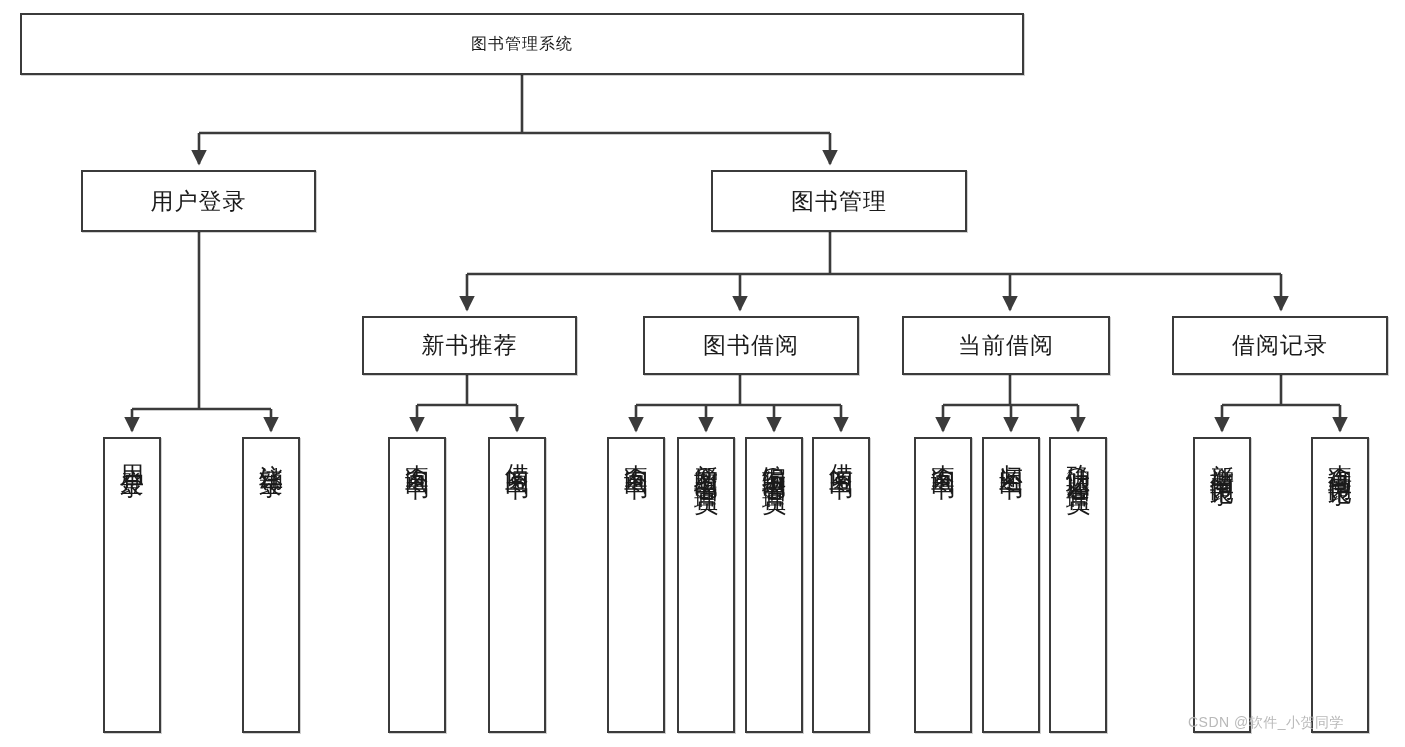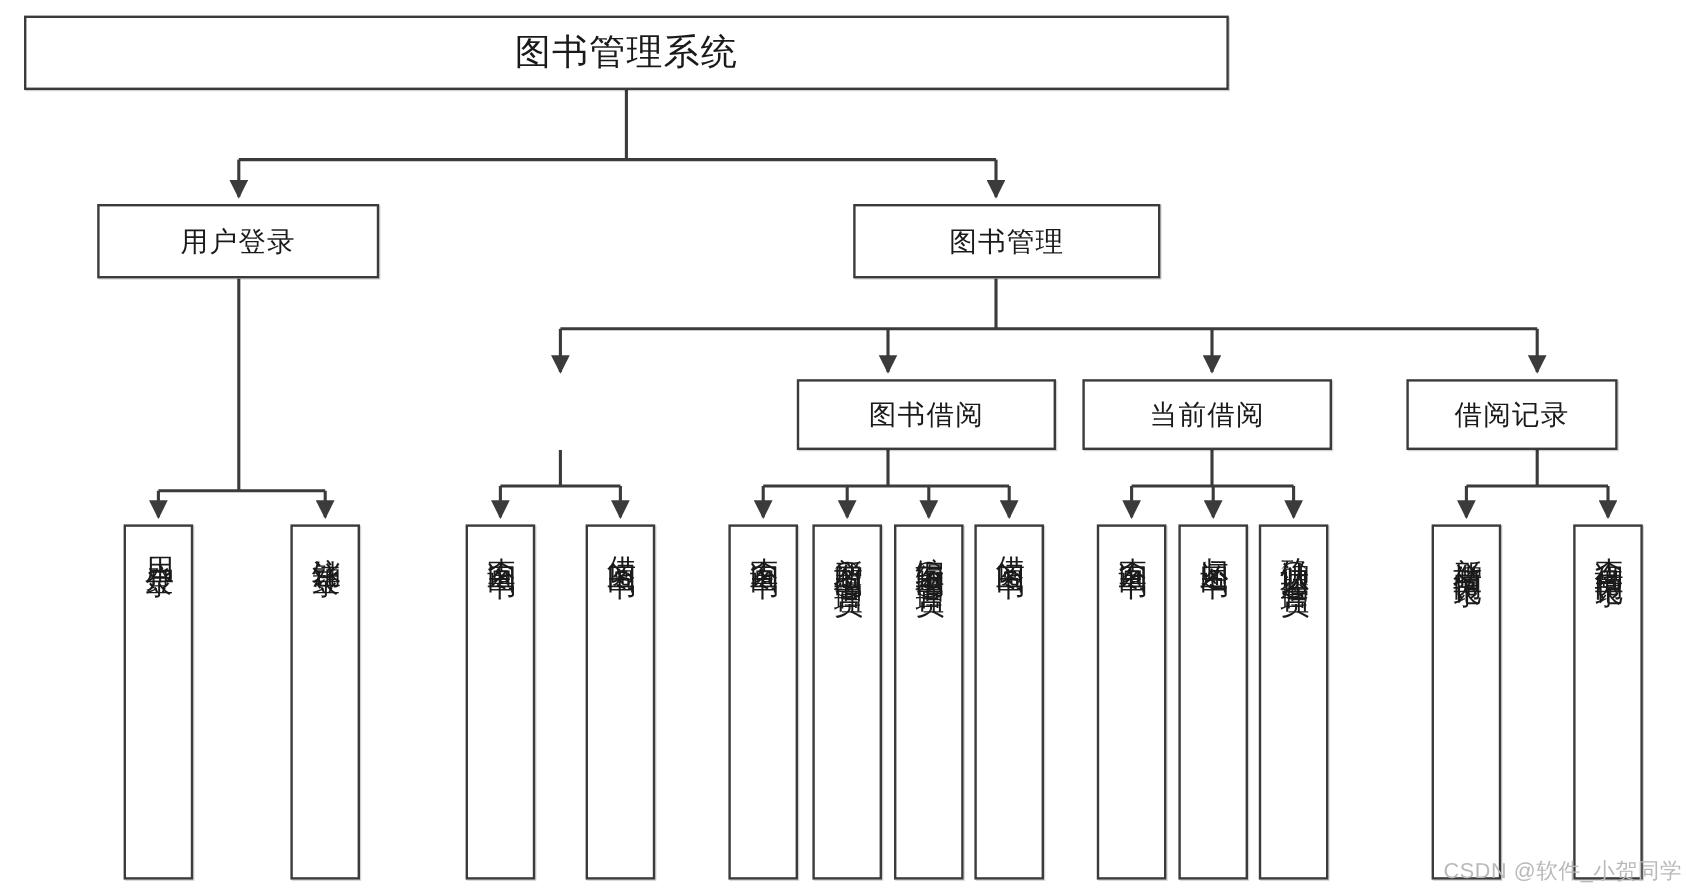--- a/index.html
+++ b/index.html
@@ -31,45 +31,44 @@
     display:block;
     text-align:center;
     white-space:pre-line;
     line-height:1.15;
   }
   
   .node.horiz .node-label{
     font-size:23px;
     letter-spacing:1px;
   }
-  .node.root .node-label{font-size:30px;}
+  .node.root .node-label{font-size:16px;}
   
   .node.vert{
     align-items:flex-start;
     justify-content:center;
     padding-top:6px;
   }
   .node.vert .node-label{
     writing-mode:vertical-rl;
     text-orientation:upright;
     font-size:24px;
     line-height:1.0;
     letter-spacing:4px;
     max-height:282px;
     white-space:normal;
   }
   .watermark{
     position:absolute;
     left:1188px;top:714px;
-    font-size:18px;
+    font-size:14px;
     color:#b9b9b9;
     letter-spacing:0.5px;
     white-space:nowrap;
     user-select:none;
-    margin-left:15px;
   }
 </style>
 </head>
 <body>
 
 <div id="diagram-root">
 
   <svg id="wires" viewBox="0 0 1405 747" xmlns="http://www.w3.org/2000/svg">
     <defs>
       <marker id="arrow" viewBox="0 0 10 10" refX="9" refY="5" markerWidth="6" markerHeight="6" orient="auto-start-reverse">
@@ -124,27 +123,30 @@
     <span class="node-label">图书管理系统</span>
   </div>
 
   <div class="node horiz" style="left:81px;top:170px;width:235px;height:62px;">
     <span class="node-label">用户登录</span>
   </div>
   <div class="node horiz" style="left:711px;top:170px;width:256px;height:62px;">
     <span class="node-label">图书管理</span>
   </div>
 
-  <div class="node horiz" style="left:664px;top:316px;width:216px;height:59px;">
+  <div class="node horiz" style="left:362px;top:316px;width:215px;height:59px;">
+    <span class="node-label">新书推荐</span>
+  </div>
+  <div class="node horiz" style="left:643px;top:316px;width:216px;height:59px;">
     <span class="node-label">图书借阅</span>
   </div>
   <div class="node horiz" style="left:902px;top:316px;width:208px;height:59px;">
     <span class="node-label">当前借阅</span>
   </div>
-  <div class="node horiz" style="left:1172px;top:316px;width:176px;height:59px;">
+  <div class="node horiz" style="left:1172px;top:316px;width:216px;height:59px;">
     <span class="node-label">借阅记录</span>
   </div>
 
   <div class="node vert" style="left:103px;top:437px;width:58px;height:296px;">
     <span class="node-label">用户登录</span>
   </div>
   <div class="node vert" style="left:242px;top:437px;width:58px;height:296px;">
     <span class="node-label">注销登录</span>
   </div>
 

